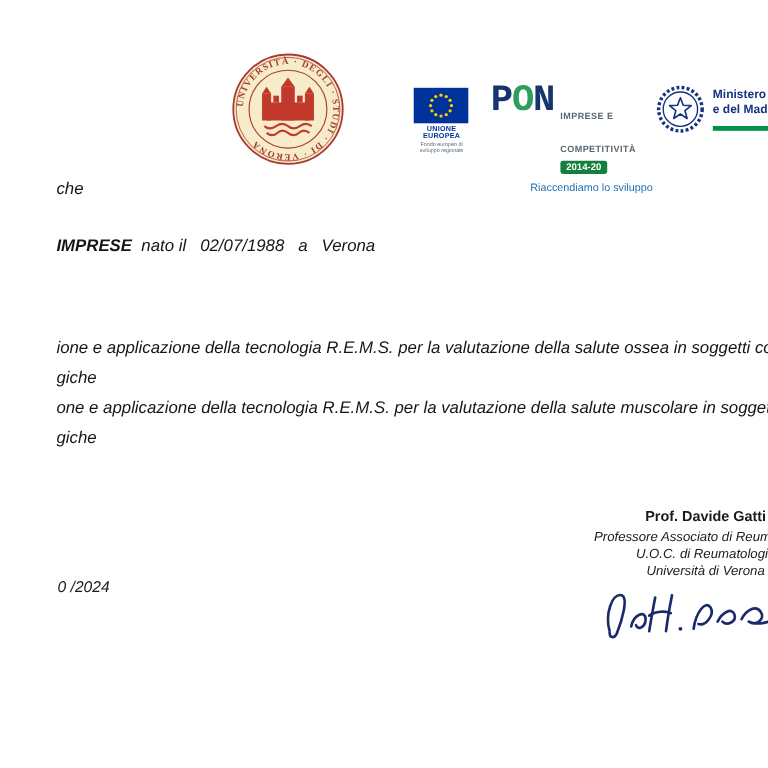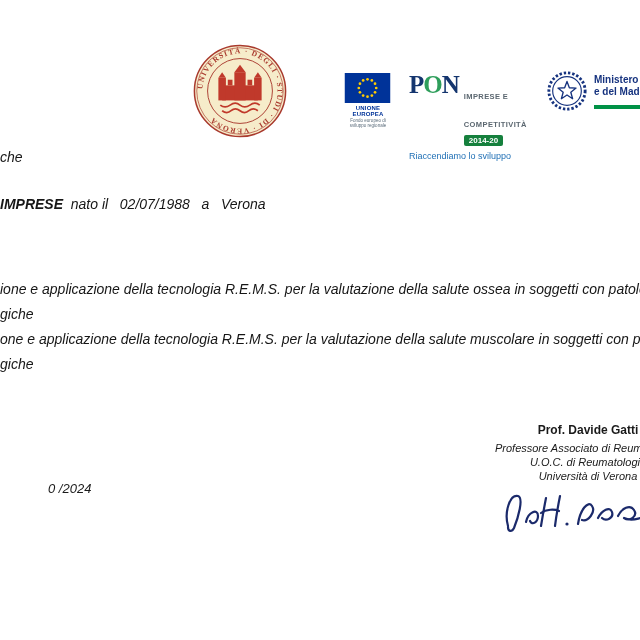--- a/index.html
+++ b/index.html
@@ -9,32 +9,32 @@
   }
   
   .logo{position:absolute;}
   .seal{left:193px;top:44px;width:94px;height:94px;}
   .eu{left:344px;top:73px;width:48px;text-align:center;}
   .eu .flag{width:47px;height:30px;display:block;}
   .eu .lbl{font-size:6px;font-weight:bold;color:#003399;margin-top:2px;letter-spacing:.2px;}
   .eu .sub{font-size:4.5px;color:#5a6b7a;margin-top:1px;}
   .pon{left:409px;top:70px;width:135px;}
   .pon .row{display:flex;align-items:flex-start;}
-  .pon .word{font-size:25px;font-weight:bold;line-height:30px;letter-spacing:-1px;color:#14356e;font-family:Liberation Serif, serif;}
+  .pon .word{font-size:31px;font-weight:bold;line-height:30px;letter-spacing:-1px;color:#14356e;font-family:Liberation Mono, monospace;}
   .pon .word .o{color:#2e9e5b;}
   .pon .col{margin-left:5px;padding-top:3px;}
   .pon .l1,.pon .l2{font-size:7.5px;font-weight:bold;color:#5b6770;letter-spacing:.4px;line-height:9px;margin-top:19px;}
   .pon .period{display:inline-block;margin-top:2px;background:#15803d;color:#fff;font-size:8px;font-weight:bold;padding:1px 5px;border-radius:2px;}
-  .pon .tag{font-size:9px;color:#1f6fb5;margin-top:4px;}
+  .pon .tag{font-size:9px;color:#1f6fb5;margin-top:4px;text-align:right;}
   .ministry{left:546px;top:70px;display:flex;align-items:flex-start;width:200px;}
   .ministry .txt{margin-left:6px;padding-top:4px;}
   .ministry .m1,.ministry .m2{font-size:10px;font-weight:bold;color:#16337f;line-height:12px;white-space:nowrap;}
   .ministry .bar{margin-top:7px;width:130px;height:4px;background:#009246;}
   
-  .bodyline{position:absolute;left:0;font-style:italic;font-size:14px;white-space:pre;color:#161616;}
+  .bodyline{position:absolute;left:0;font-style:italic;font-size:14px;white-space:pre;color:#161616;padding-left:47px;}
   .bodyline .bold{font-weight:bold;}
   
   .sigblock{position:absolute;left:438px;top:423px;width:300px;text-align:center;}
   .sigblock .name{font-size:12px;font-weight:bold;margin-bottom:4px;white-space:nowrap;}
   .sigblock .role{font-size:11px;font-style:italic;line-height:14px;white-space:nowrap;}
   .datefrag{position:absolute;left:0;top:481px;font-style:italic;font-size:13px;white-space:pre;padding-left:48px;}
   .signature{position:absolute;left:498px;top:486px;}
 </style>
 </head>
 <body>

